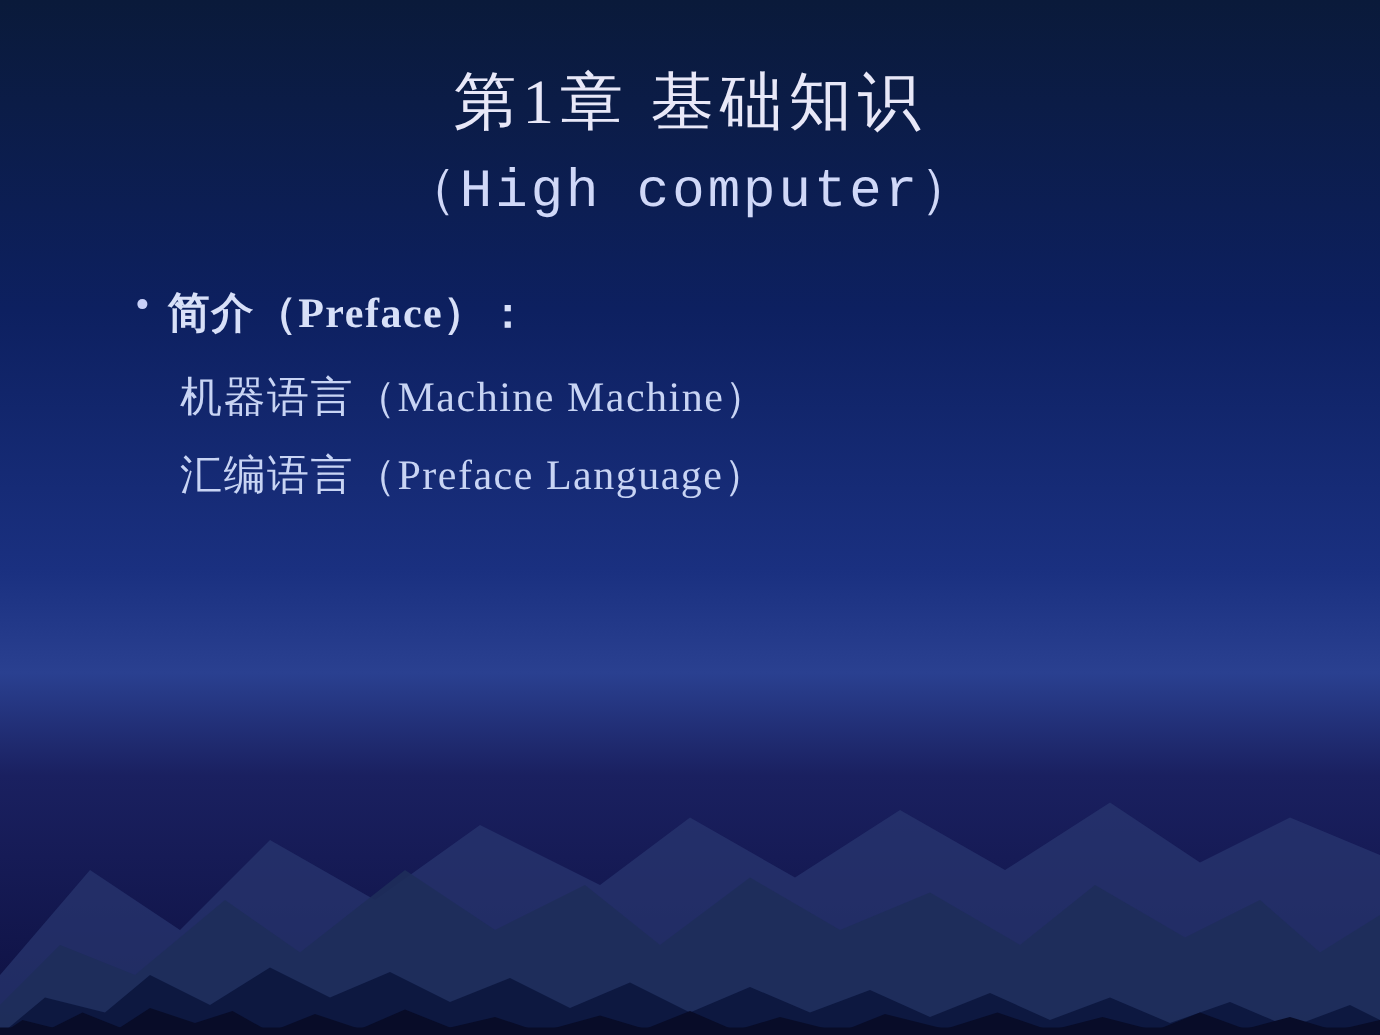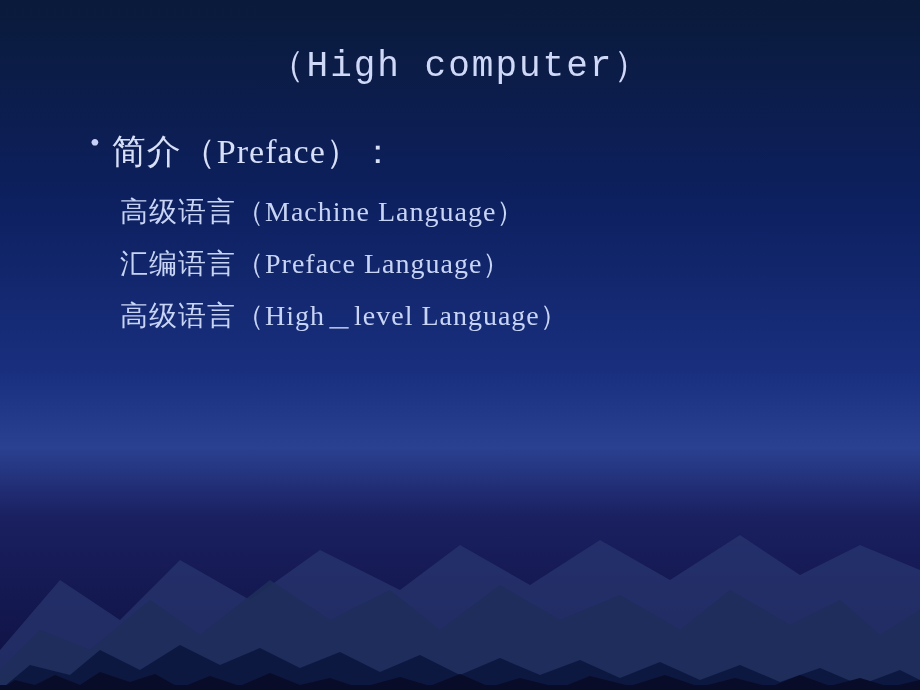--- a/index.html
+++ b/index.html
@@ -76,23 +76,24 @@
 
     .bullet-dot {
       color: #c8d0f8;
       font-size: 28px;
       margin-right: 12px;
       margin-top: -2px;
       flex-shrink: 0;
     }
 
     .bullet-label {
-      font-size: 34px;
+      font-size: 28px;
       color: #d8e0f8;
       letter-spacing: 1px;
+      font-weight: bold;
     }
 
     .sub-items {
       margin-left: 30px;
       margin-top: 8px;
     }
 
     .sub-item {
       font-size: 28px;
       color: #c8d4f4;
@@ -129,28 +130,28 @@
     <polygon points="0,200 30,175 70,185 100,160 140,180 180,155 220,175 260,158 300,178 340,162 380,182 420,165 460,185 500,168 540,185 580,170 620,188 660,172 700,190 740,175 780,192 820,178 860,195 900,180 920,190 920,200" fill="#0d1840"></polygon>
 
     <polygon points="0,200 15,190 35,195 55,185 80,195 100,182 130,192 155,184 180,198 210,186 240,196 270,183 300,195 330,188 360,198 400,187 430,196 460,184 490,197 520,188 560,198 590,186 630,196 665,185 700,197 735,188 770,197 800,185 830,196 860,188 890,197 920,190 920,200" fill="#080c28"></polygon>
 
     <rect x="0" y="195" width="920" height="5" fill="#080c28"></rect>
   </svg>
 
   <div class="content">
 
     <div class="title-area">
+      <span class="title-line1">第1章  基础知识</span>
       <span class="title-line2">（High computer）</span>
     </div>
 
     <div class="bullet-section">
       <div class="bullet-item">
         <span class="bullet-dot">•</span>
         <span class="bullet-label">简介（Preface）：</span>
       </div>
       <div class="sub-items">
-        <div class="sub-item">高级语言（Machine Language）</div>
+        <div class="sub-item">机器语言（Machine Machine）</div>
         <div class="sub-item">汇编语言（Preface Language）</div>
-        <div class="sub-item">高级语言（High＿level Language）</div>
       </div>
     </div>
   </div>
 </div>
 
 </body></html>

